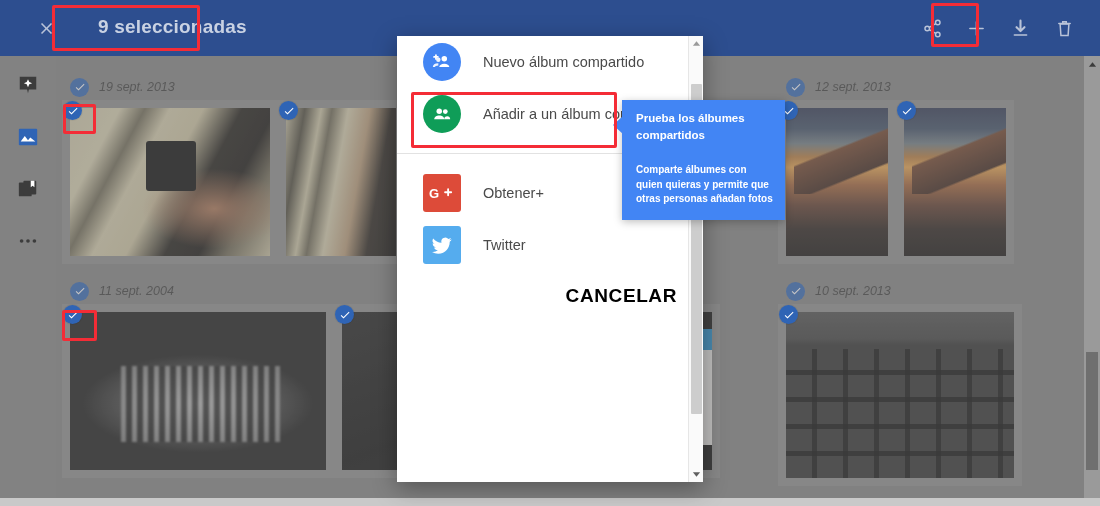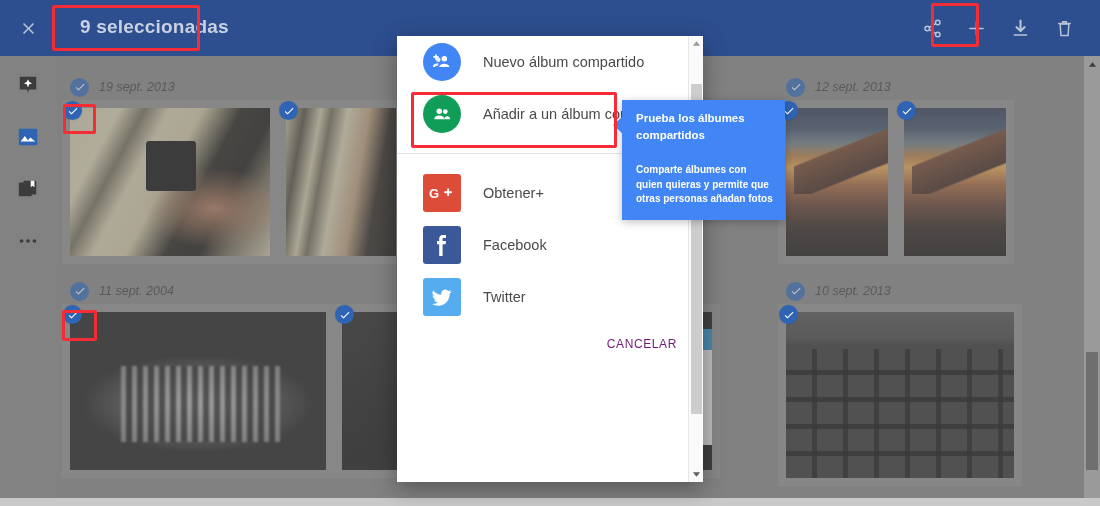--- a/index.html
+++ b/index.html
@@ -10,20 +10,21 @@
     background: #808080;
   }
   #root { position: relative; width: 1100px; height: 506px; overflow: hidden; }
 
   
   .topbar {
     position: absolute; top: 0; left: 0; width: 1100px; height: 56px;
     background: #2d4e8f;
     display: flex; align-items: flex-start;
     z-index: 40;
+    padding-left: 18px;
   }
   .topbar-left { display: flex; align-items: center; }
   .close-btn {
     width: 56px; height: 56px;
     display: flex; align-items: center; justify-content: center;
     cursor: pointer;
   }
   .close-btn svg { display: block; }
   .sel-wrap { position: relative; margin-left: 6px; }
   .sel-count {
@@ -176,21 +177,21 @@
     width: 38px; height: 38px; border-radius: 50%;
     display: flex; align-items: center; justify-content: center;
     flex: 0 0 auto;
   }
   .rowlabel { font-size: 14.5px; color: #4a4a4a; }
   .divider { height: 1px; background: #e2e2e2; margin: 13px 0 13px 0; }
   .sq { width: 38px; height: 38px; border-radius: 3px;
         display:flex; align-items:center; justify-content:center; flex:0 0 auto; }
   .dlg-foot { padding: 6px 20px 16px 0; text-align: right; }
   .cancel {
-    color: #701a75; font-size: 12px; font-weight: normal;
+    color: #000000; font-size: 19px; font-weight: bold;
     letter-spacing: .6px; cursor: pointer; display:inline-block; padding: 8px 6px;
   }
   
   .dlg-sb {
     position: absolute; right: 0; top: 0; width: 15px; height: 446px;
     background: #fafafa; border-left: 1px solid #e6e6e6; z-index: 3;
   }
   .dlg-sb .arrow-up, .dlg-sb .arrow-dn {
     position: absolute; left: 0; width: 15px; height: 15px;
     display: flex; align-items: center; justify-content: center; cursor: pointer;
@@ -439,28 +440,20 @@
       <div class="row">
         <span class="sq" style="background:#dd4b39">
           <svg width="26" height="18" viewBox="0 0 34 20">
             <text x="0" y="16" font-family="Liberation Sans, sans-serif" font-size="17" font-weight="bold" fill="#fff">G</text>
             <path d="M25 5v8M21 9h8" stroke="#fff" stroke-width="2.4" stroke-linecap="round"></path>
           </svg>
         </span>
         <span class="rowlabel">Obtener+</span>
       </div>
 
-      <div class="row">
-        <span class="sq" style="background:#3b5998">
-          <svg width="38" height="38" viewBox="0 0 38 38">
-            <path d="M23 12h-2.4c-.6 0-1 .4-1 1.1V15H23l-.4 3.3h-3V30h-3.4V18.3H14V15h2.2v-2.3c0-2.2 1.4-3.7 3.6-3.7H23z" fill="#fff"></path>
-          </svg>
-        </span>
-        <span class="rowlabel">Facebook</span>
-      </div>
 
       <div class="row">
         <span class="sq" style="background:#55acee">
           <svg width="24" height="24" viewBox="0 0 24 24">
             <path d="M21.5 6.6c-.7.3-1.5.5-2.3.6a4 4 0 0 0 1.8-2.2c-.8.5-1.6.8-2.6 1a4 4 0 0 0-6.9 3.7A11.5 11.5 0 0 1 3.2 5.4a4 4 0 0 0 1.3 5.4c-.7 0-1.3-.2-1.8-.5a4 4 0 0 0 3.2 4 4 4 0 0 1-1.8.1 4 4 0 0 0 3.8 2.8A8.1 8.1 0 0 1 2 18.9a11.4 11.4 0 0 0 6.2 1.8c7.4 0 11.5-6.2 11.5-11.5v-.5c.8-.6 1.5-1.3 2-2.1z" fill="#fff"></path>
           </svg>
         </span>
         <span class="rowlabel">Twitter</span>
       </div>
 

